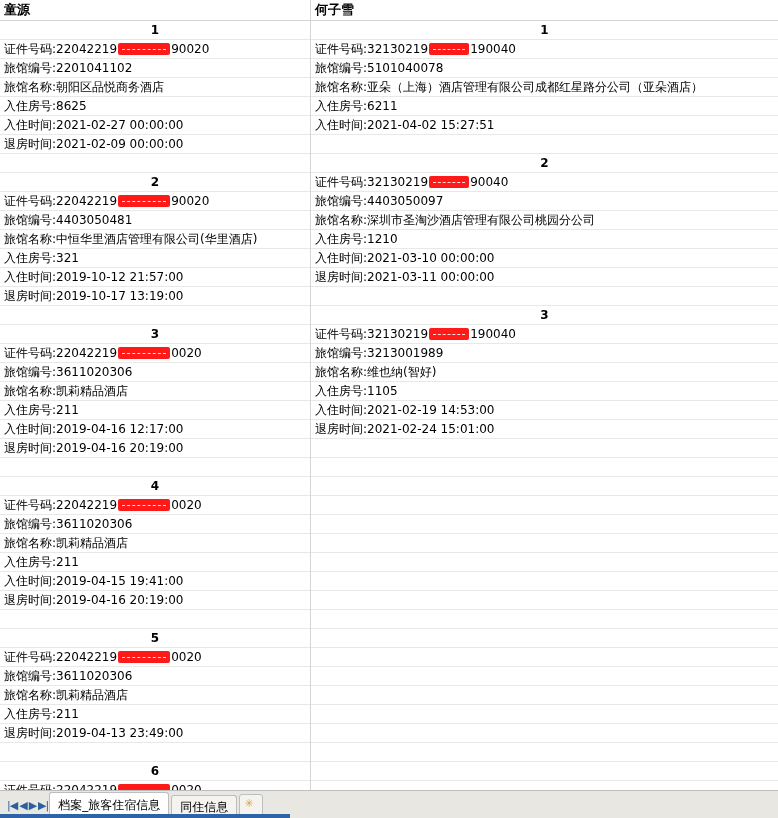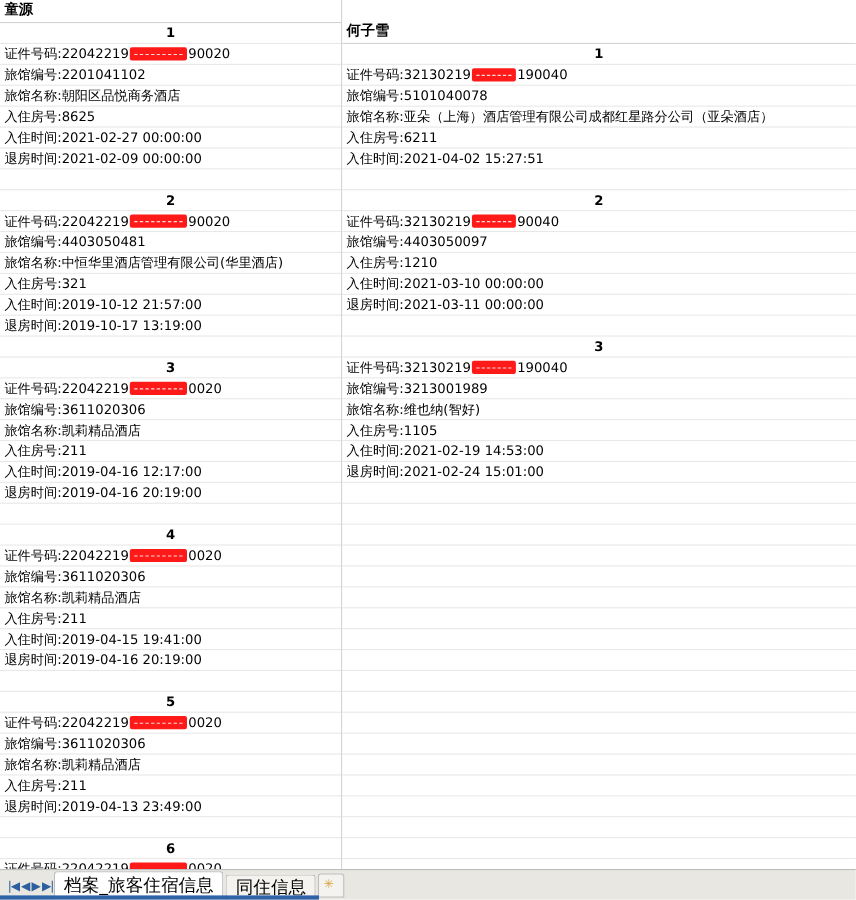--- a/index.html
+++ b/index.html
@@ -32,21 +32,20 @@
   .col {
     box-sizing: border-box;
     position: relative;
   }
   .col-left {
     width: 311px;
     border-right: 1px solid #d4d4d4;
   }
   .col-right {
     width: 467px;
-    margin-top: 19px;
   }
   .colhead {
     height: 20px;
     line-height: 20px;
     padding-left: 4px;
     font-size: 13px;
     font-weight: bold;
     color: #000;
     border-bottom: 1px solid #d4d4d4;
     white-space: nowrap;
@@ -118,21 +117,21 @@
   .tabs {
     display: flex;
     align-items: flex-end;
     height: 24px;
     margin-bottom: 0;
   }
   .tab {
     height: 22px;
     line-height: 22px;
     padding: 0 8px;
-    font-size: 16px;
+    font-size: 12px;
     background: #f4f3f0;
     border: 1px solid #bdbdbd;
     border-bottom: none;
     border-top-left-radius: 3px;
     border-top-right-radius: 3px;
     margin-right: 2px;
     color: #000;
     white-space: nowrap;
   }
   .tab.active {
@@ -225,20 +224,21 @@
           <div class="row index">1</div>
           <div class="row">证件号码:32130219<span class="redact" style="width: 40px;"></span>190040</div>
           <div class="row">旅馆编号:5101040078</div>
           <div class="row">旅馆名称:亚朵（上海）酒店管理有限公司成都红星路分公司（亚朵酒店）</div>
           <div class="row">入住房号:6211</div>
           <div class="row">入住时间:2021-04-02 15:27:51</div>
           <div class="row blank">&nbsp;</div>
           <div class="row index">2</div>
           <div class="row">证件号码:32130219<span class="redact" style="width: 40px;"></span>90040</div>
           <div class="row">旅馆编号:4403050097</div>
+          <div class="row">旅馆名称:深圳市圣淘沙酒店管理有限公司桃园分公司</div>
           <div class="row">入住房号:1210</div>
           <div class="row">入住时间:2021-03-10 00:00:00</div>
           <div class="row">退房时间:2021-03-11 00:00:00</div>
           <div class="row blank">&nbsp;</div>
           <div class="row index">3</div>
           <div class="row">证件号码:32130219<span class="redact" style="width: 40px;"></span>190040</div>
           <div class="row">旅馆编号:3213001989</div>
           <div class="row">旅馆名称:维也纳(智好)</div>
           <div class="row">入住房号:1105</div>
           <div class="row">入住时间:2021-02-19 14:53:00</div>

